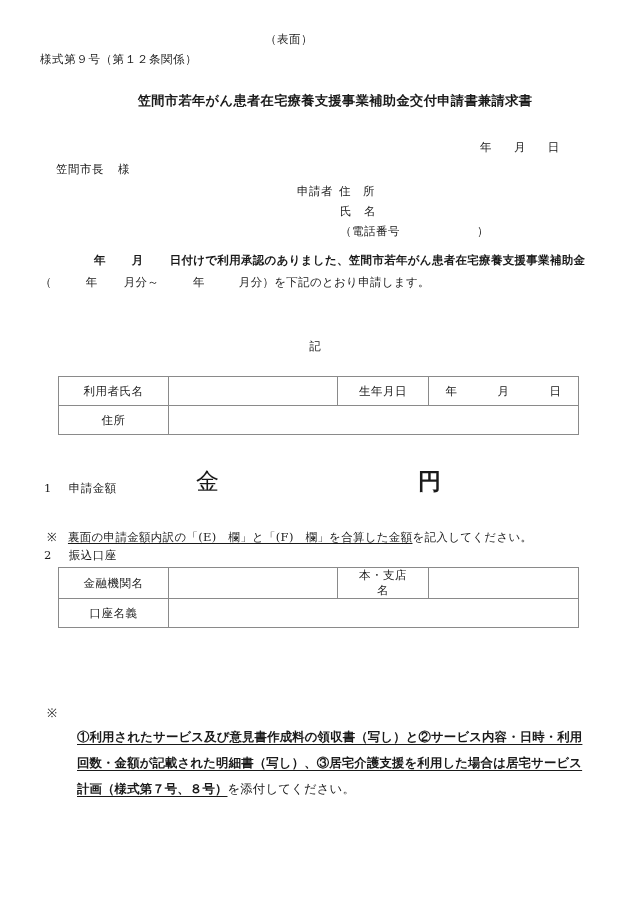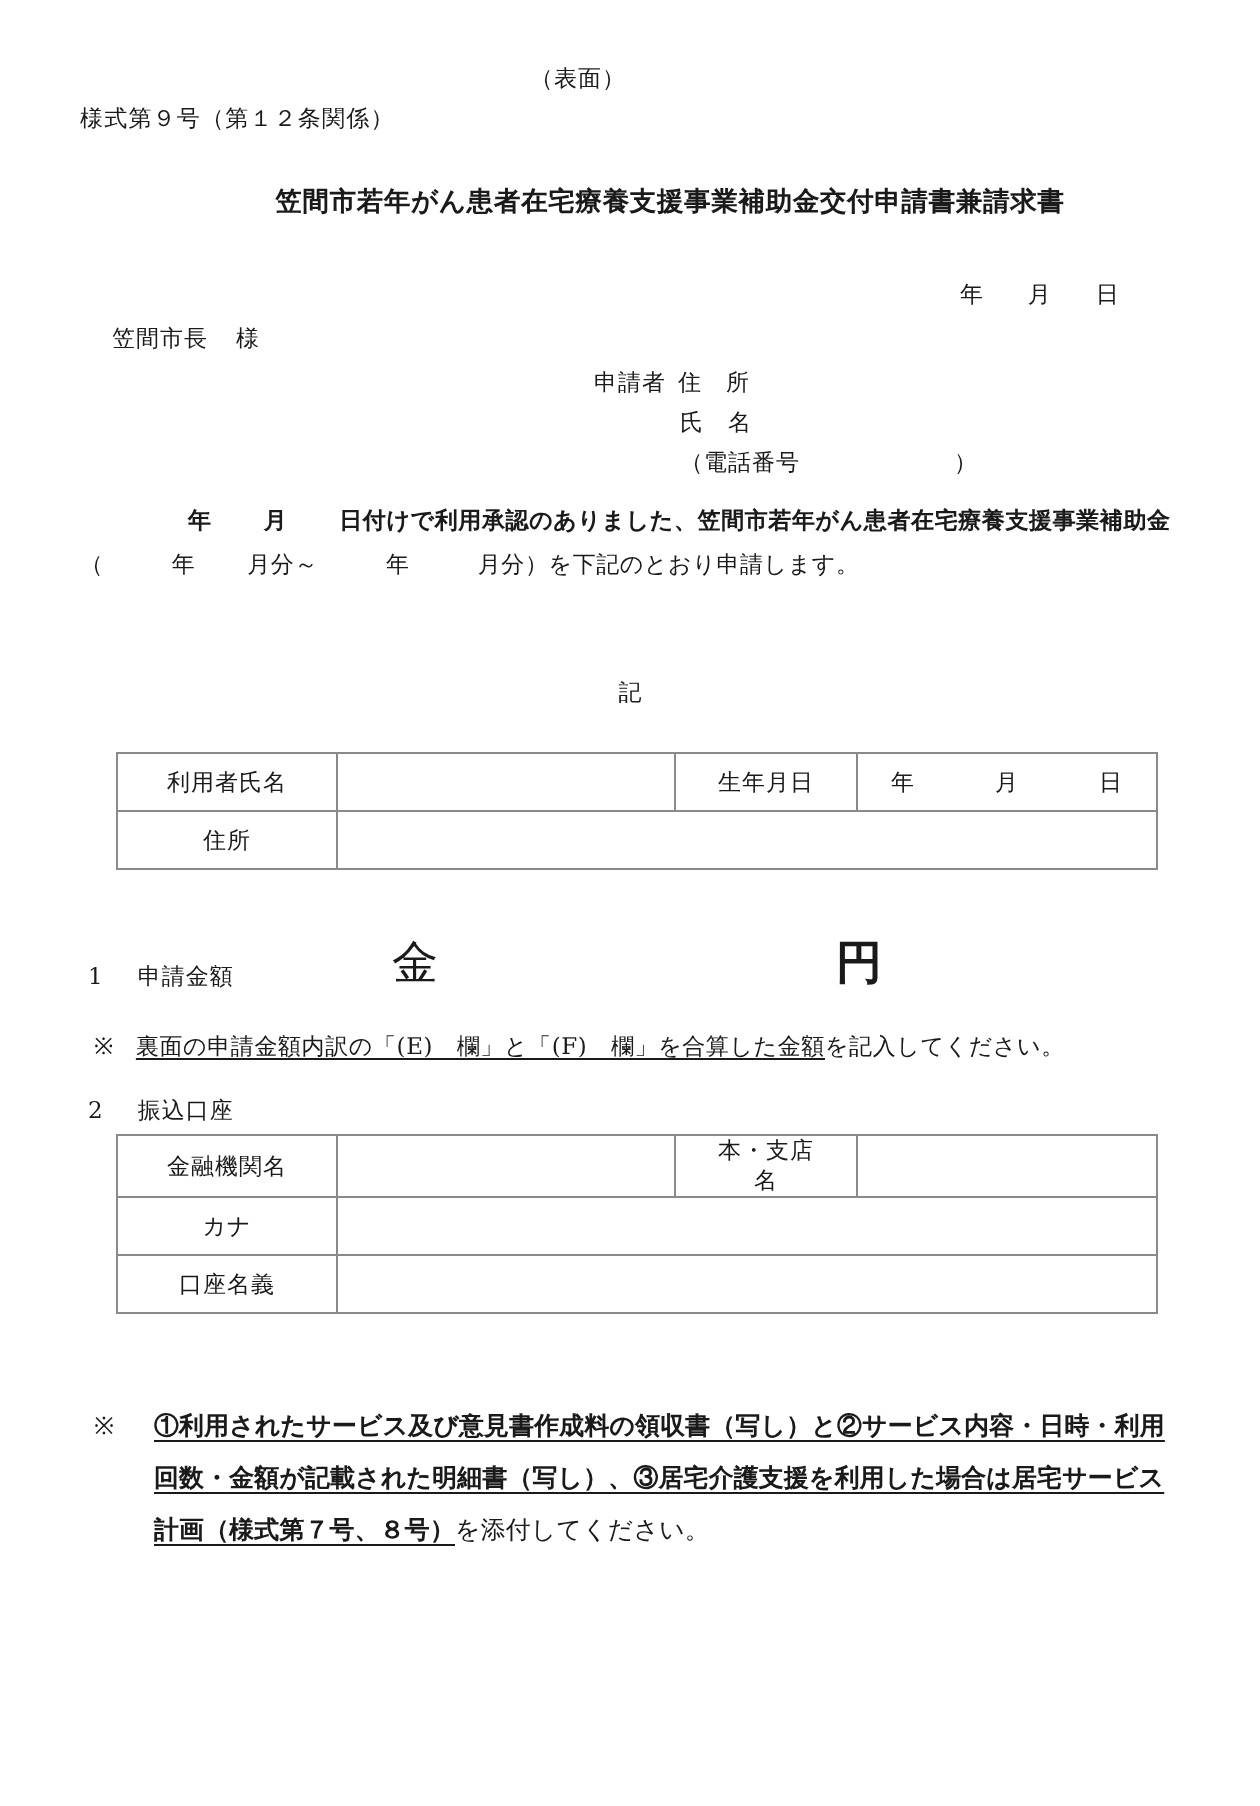--- a/index.html
+++ b/index.html
@@ -159,21 +159,21 @@
     left: 418px;
     top: 466px;
     font-size: 23px;
     font-weight: bold;
     letter-spacing: 1px;
   }
 
   .note-e {
     position: absolute;
     left: 47px;
-    top: 515px;
+    top: 529px;
     font-size: 11.5px;
     letter-spacing: .3px;
     white-space: nowrap;
   }
   .note-e .mark { display: inline-block; margin-right: 11px; }
   .note-e .ul { text-decoration: underline; text-underline-offset: 2px; }
 
   
   .note-final {
     position: absolute;
@@ -188,20 +188,21 @@
   .note-final .mark {
     position: absolute;
     left: 0;
     top: 0;
     font-weight: normal;
     font-size: 12px;
   }
   .note-final .body {
     display: block;
     margin-left: 30px;
+    margin-top: 24px;
   }
   .note-final .ul {
     text-decoration: underline;
     text-underline-offset: 3px;
   }
   .note-final .tail { font-weight: normal; }
 </style>
 </head>
 <body>
 
@@ -288,24 +289,20 @@
       <col style="width:150px">
     </colgroup>
     <tbody>
       <tr>
         <td>金融機関名</td>
         <td class="cell-empty"></td>
         <td>本・支店名</td>
         <td class="cell-empty"></td>
       </tr>
       <tr>
-        <td>カナ</td>
-        <td class="cell-empty" colspan="3"></td>
-      </tr>
-      <tr>
         <td>口座名義</td>
         <td class="cell-empty" colspan="3"></td>
       </tr>
     </tbody>
   </table>
 
   <div class="note-final">
     <span class="mark">※</span>
     <span class="body"><span class="ul">①利用されたサービス及び意見書作成料の領収書（写し）と②サービス内容・日時・利用回数・金額が記載された明細書（写し）、③居宅介護支援を利用した場合は居宅サービス計画（様式第７号、８号）</span><span class="tail">を添付してください。</span></span>
   </div>

